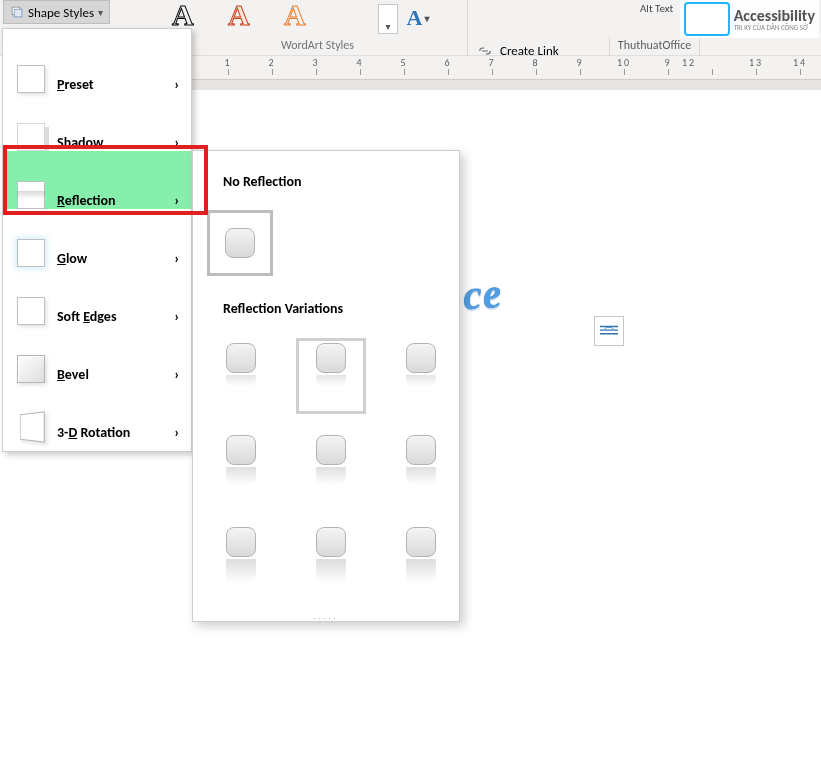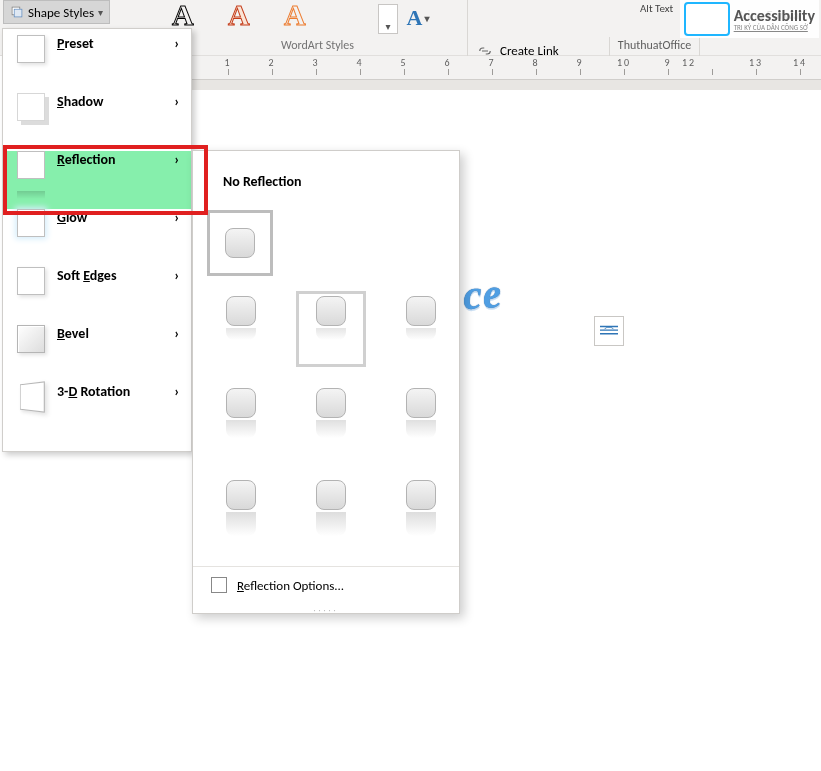--- a/index.html
+++ b/index.html
@@ -107,21 +107,21 @@
     background:rgba(255,255,255,0.9);
     padding:2px 4px;
   }
   .logo-mark {
     width:46px; height:34px;
     background:#fff;
     border:2px solid #1fb6ff;
     border-radius:4px;
   }
   .logo-text { font-size:16px; font-weight:700; color:#555; line-height:1; }
-  .logo-text small { font-size:7px; font-weight:400; color:#888; display:block;text-decoration:underline; }
+  .logo-text small { font-size:7px; font-weight:400; color:#888; display:block; }
 
   .ruler {
     position:absolute; left:192px; right:0; top:56px; height:24px;
     background:#f3f2f1; border-bottom:1px solid #d0cecb;
   }
   .ruler-inner {
     position:absolute; left:12px; right:0; top:0; bottom:0;
     font-size:10px; color:#606060;
     letter-spacing:2px;
   }
@@ -164,21 +164,21 @@
     position:absolute; left:2px; top:28px;
     width:190px;
     background:#ffffff;
     border:1px solid #d0cecb;
     box-shadow:3px 3px 6px rgba(0,0,0,0.2);
     padding:6px 0 10px 0;
   }
   .menu-item {
     position:relative;
     height:58px;
-    display:flex; align-items:flex-start;
+    display:flex; align-items:flex-end;
     padding:0 12px 0 14px;
     gap:12px;
   }
   .menu-item.hover { background:#86efac; }
   .menu-item .swatch {
     width:28px; height:28px; background:#fff;
     border:1px solid #bfbfbf;
     box-shadow:inset 1px 1px 0 #fff, 2px 2px 4px rgba(0,0,0,0.12);
   }
   .menu-item.shadow .swatch  { box-shadow:4px 4px 0 0 #dcdcdc; border-color:#d7d7d7; }
@@ -413,20 +413,21 @@
       <span class="arrow">›</span>
     </div>
   </div>
 <div class="highlight-box"></div>
 
 <div class="flyout">
   <h4>No Reflection</h4>
   <div class="no-refl-cell">
     <div class="sw"></div>
   </div>
+  <h4>Reflection Variations</h4>
   <div class="grid" id="var-grid">
       <div class="cell m1">
         <div class="sw"></div>
         <div class="mirror"></div>
       </div>
       <div class="cell m1 selected">
         <div class="sw"></div>
         <div class="mirror"></div>
       </div>
       <div class="cell m1">
@@ -451,18 +452,14 @@
       </div>
       <div class="cell m3">
         <div class="sw"></div>
         <div class="mirror"></div>
       </div>
       <div class="cell m3">
         <div class="sw"></div>
         <div class="mirror"></div>
       </div>
     </div>
-  <div class="footer">
-    <div class="ic"></div>
-    <span><u>R</u><span id="refl-opt-rest">eflection Options...</span></span>
-  </div>
   <div class="grip">·····</div>
 </div>
 
 </body></html>

